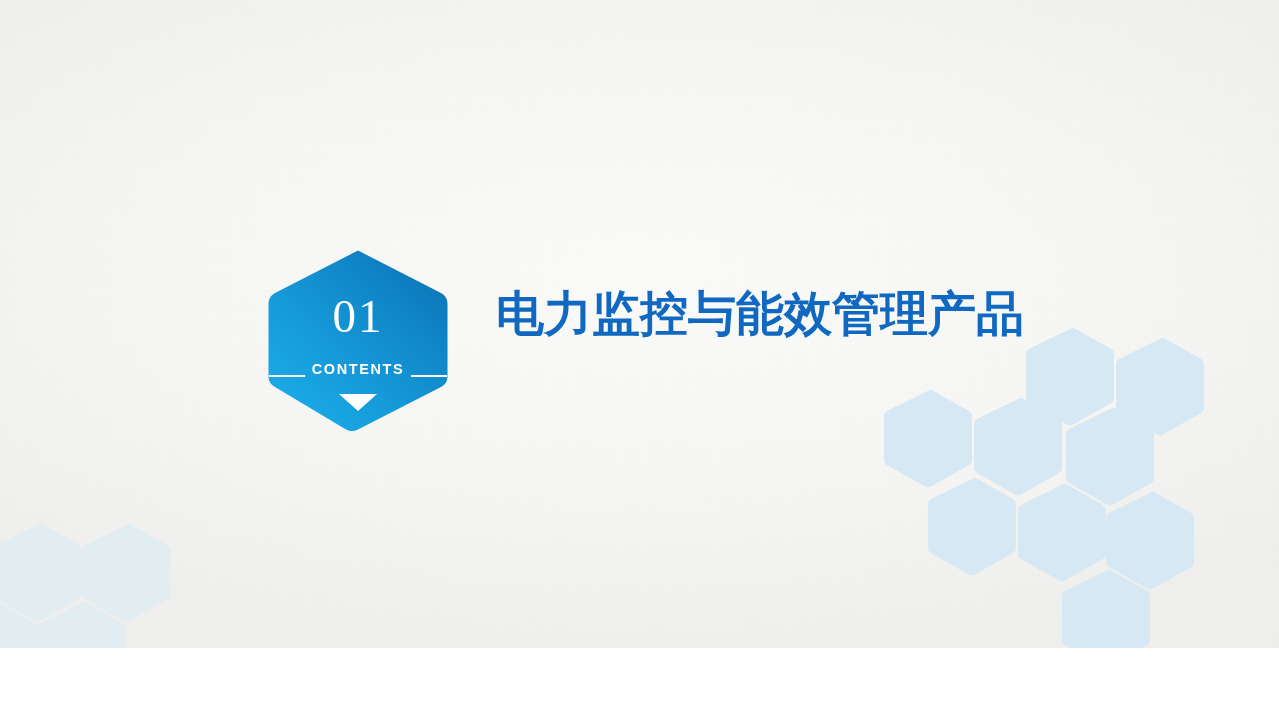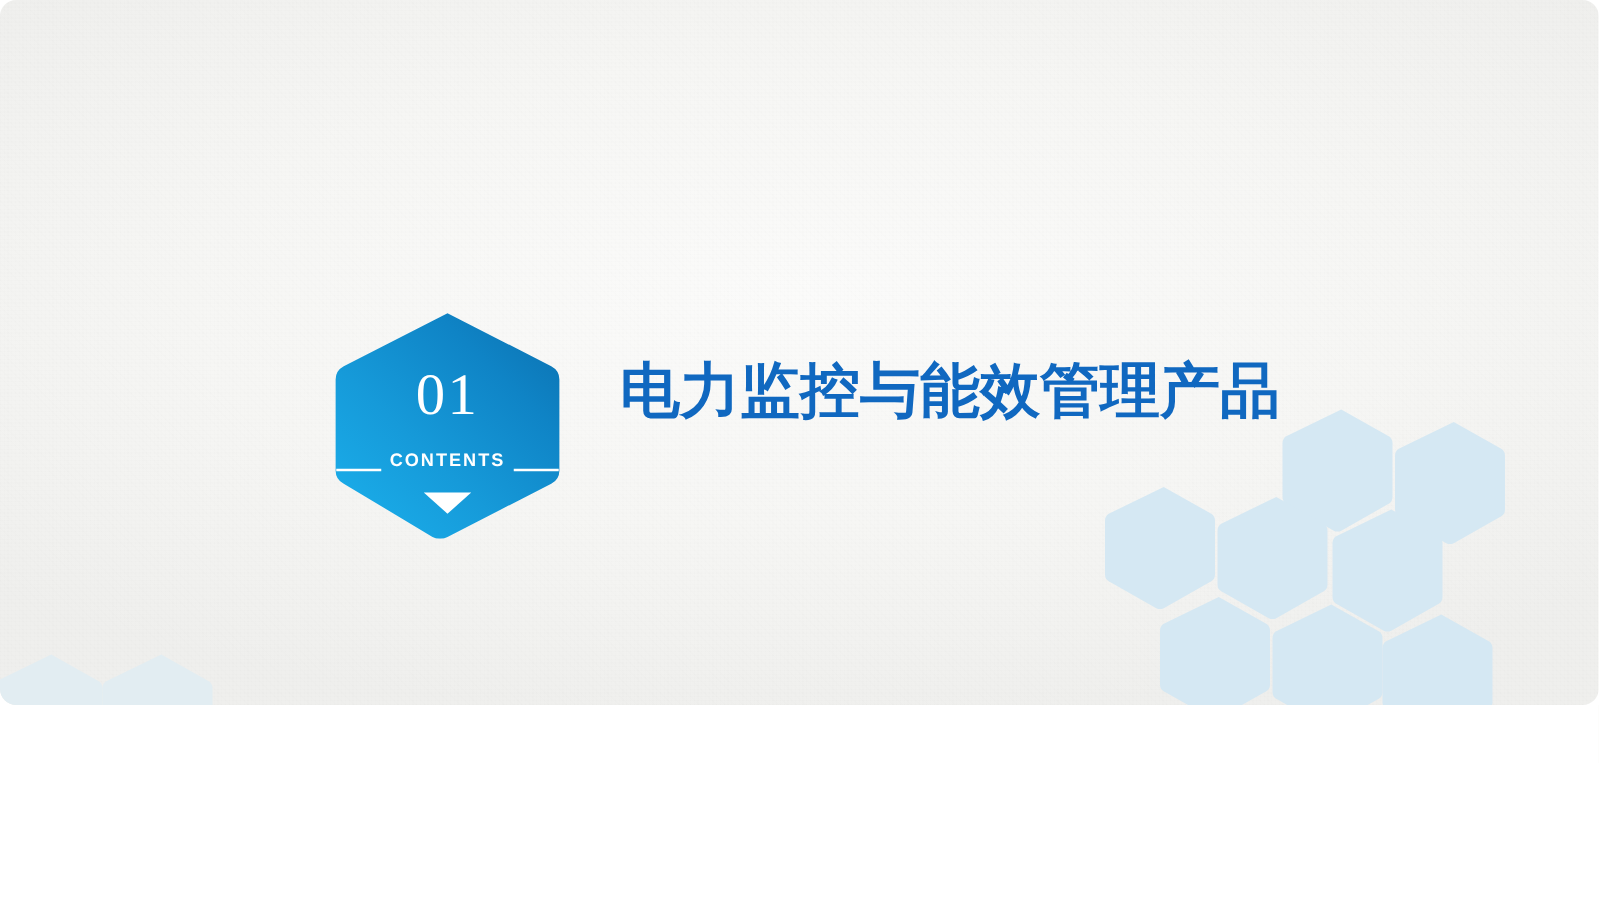--- a/index.html
+++ b/index.html
@@ -7,26 +7,25 @@
     padding: 0;
     background: #ffffff;
   }
   body {
     font-family: "Liberation Sans", sans-serif;
   }
 
   #slide {
     position: relative;
     width: 1279px;
-    height: 564px;
+    height: 648px;
     overflow: hidden;
     background: #f4f4f2;
     background-image:
       radial-gradient(ellipse 70% 60% at 50% 42%, #fbfbfa 0%, #f6f6f4 55%, #efefed 100%);
-    border-radius: 13px;
   }
 
   
   #paper-texture {
     position: absolute;
     inset: 0;
     pointer-events: none;
     opacity: 0.55;
     background-image:
       repeating-linear-gradient(0deg,   rgba(0,0,0,0.013) 0px, rgba(0,0,0,0.013) 1px, rgba(255,255,255,0) 1px, rgba(255,255,255,0) 3px),

